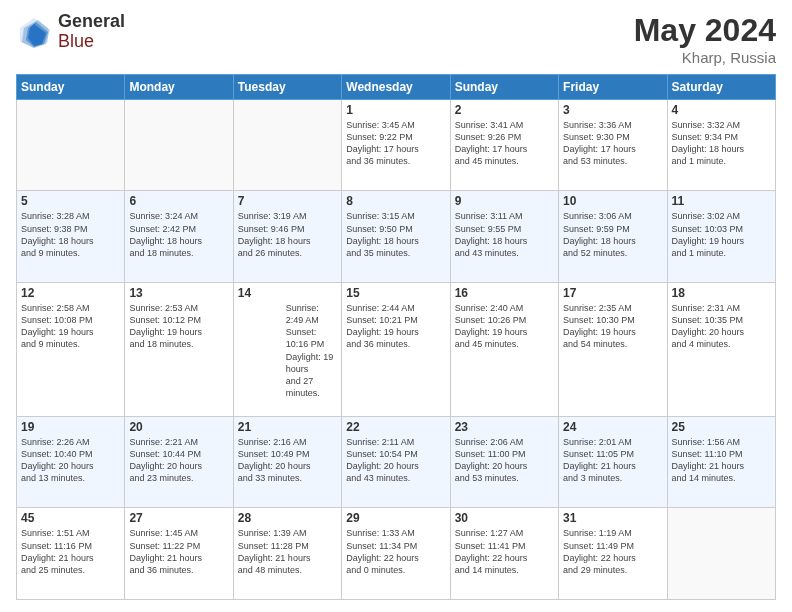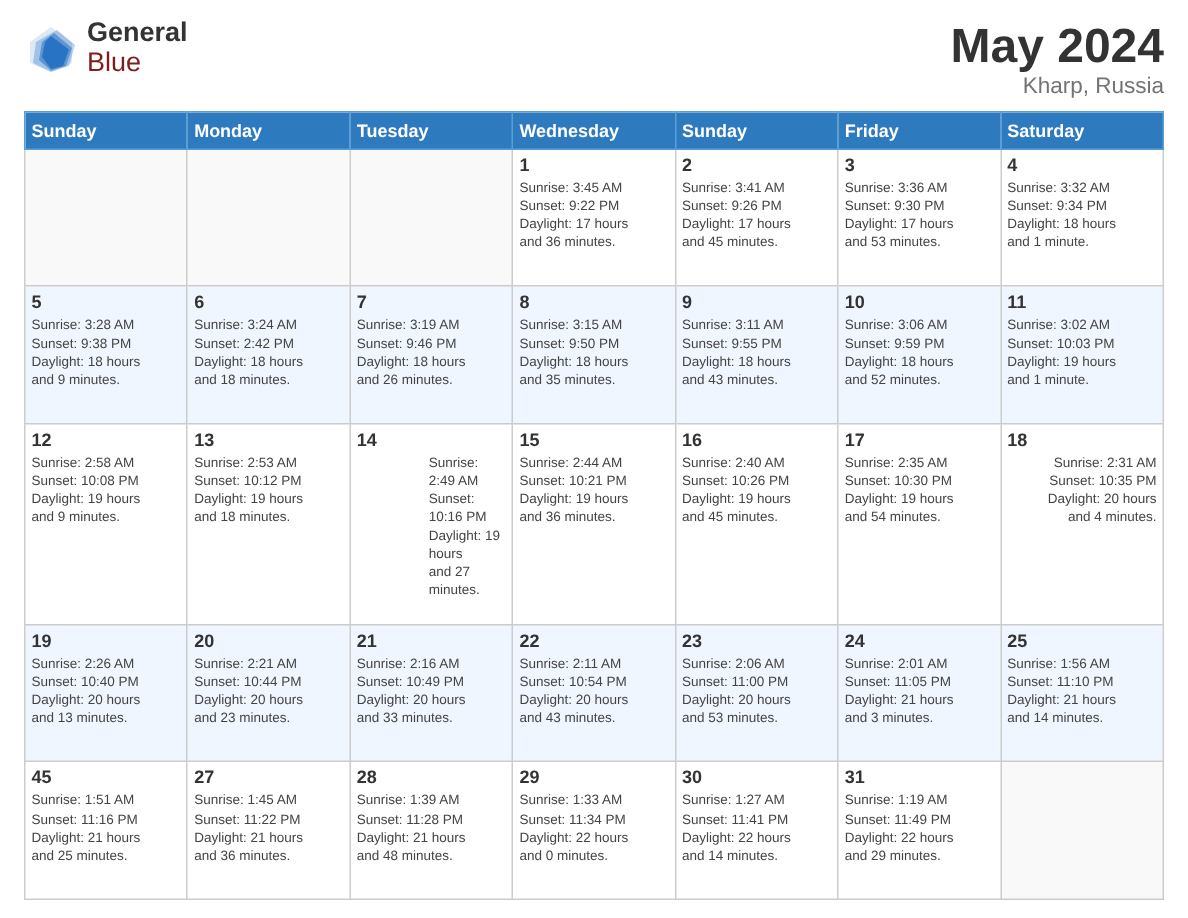--- a/index.html
+++ b/index.html
@@ -266,21 +266,21 @@
           </td>
           <td>
             <span class="day-number">17</span>
             <div class="day-info" style="white-space: pre-line;">Sunrise: 2:35 AM
 Sunset: 10:30 PM
 Daylight: 19 hours
 and 54 minutes.</div>
           </td>
           <td>
             <span class="day-number">18</span>
-            <div class="day-info" style="white-space: pre-line; text-align: right;">Sunrise: 2:31 AM
+            <div class="day-info" style="white-space: pre-line;">Sunrise: 2:31 AM
 Sunset: 10:35 PM
 Daylight: 20 hours
 and 4 minutes.</div>
           </td>
         </tr>
         <tr>
           <td>
             <span class="day-number">19</span>
             <div class="day-info" style="white-space: pre-line;">Sunrise: 2:26 AM
 Sunset: 10:40 PM

